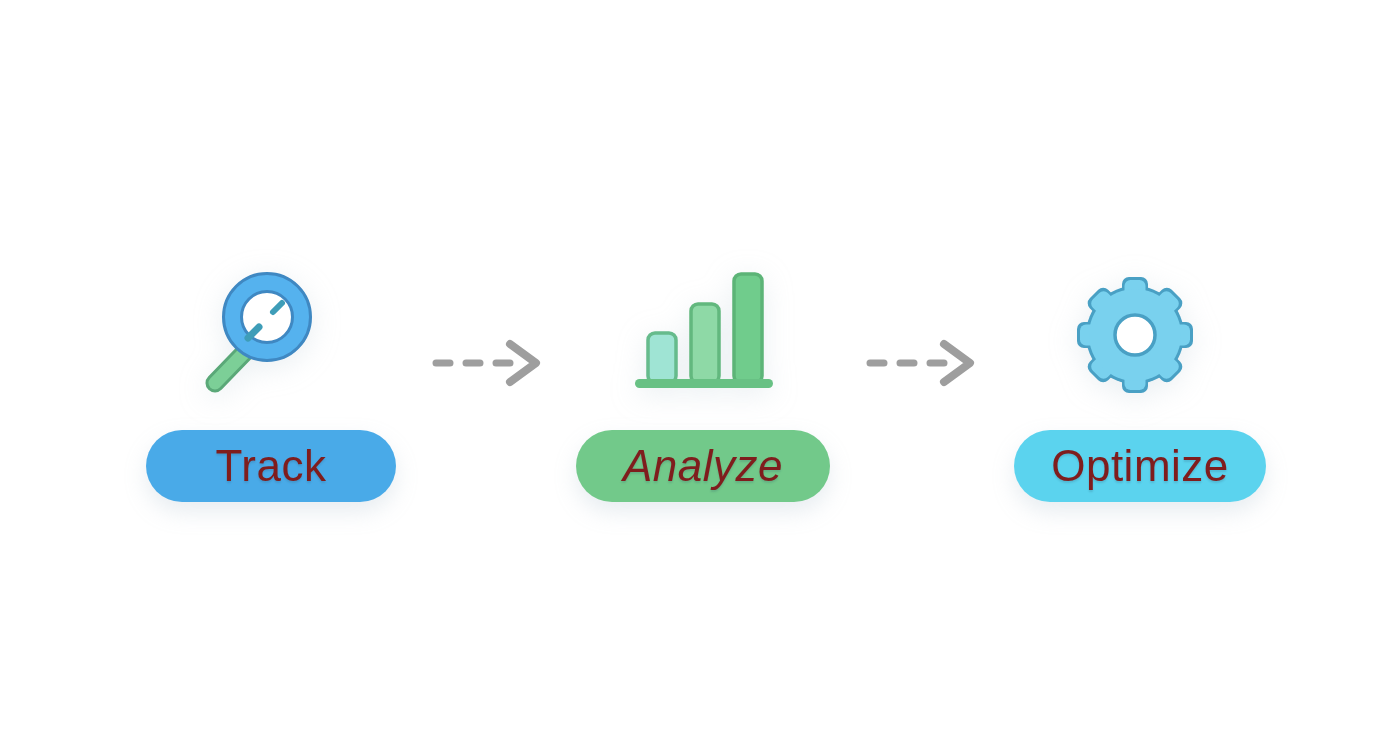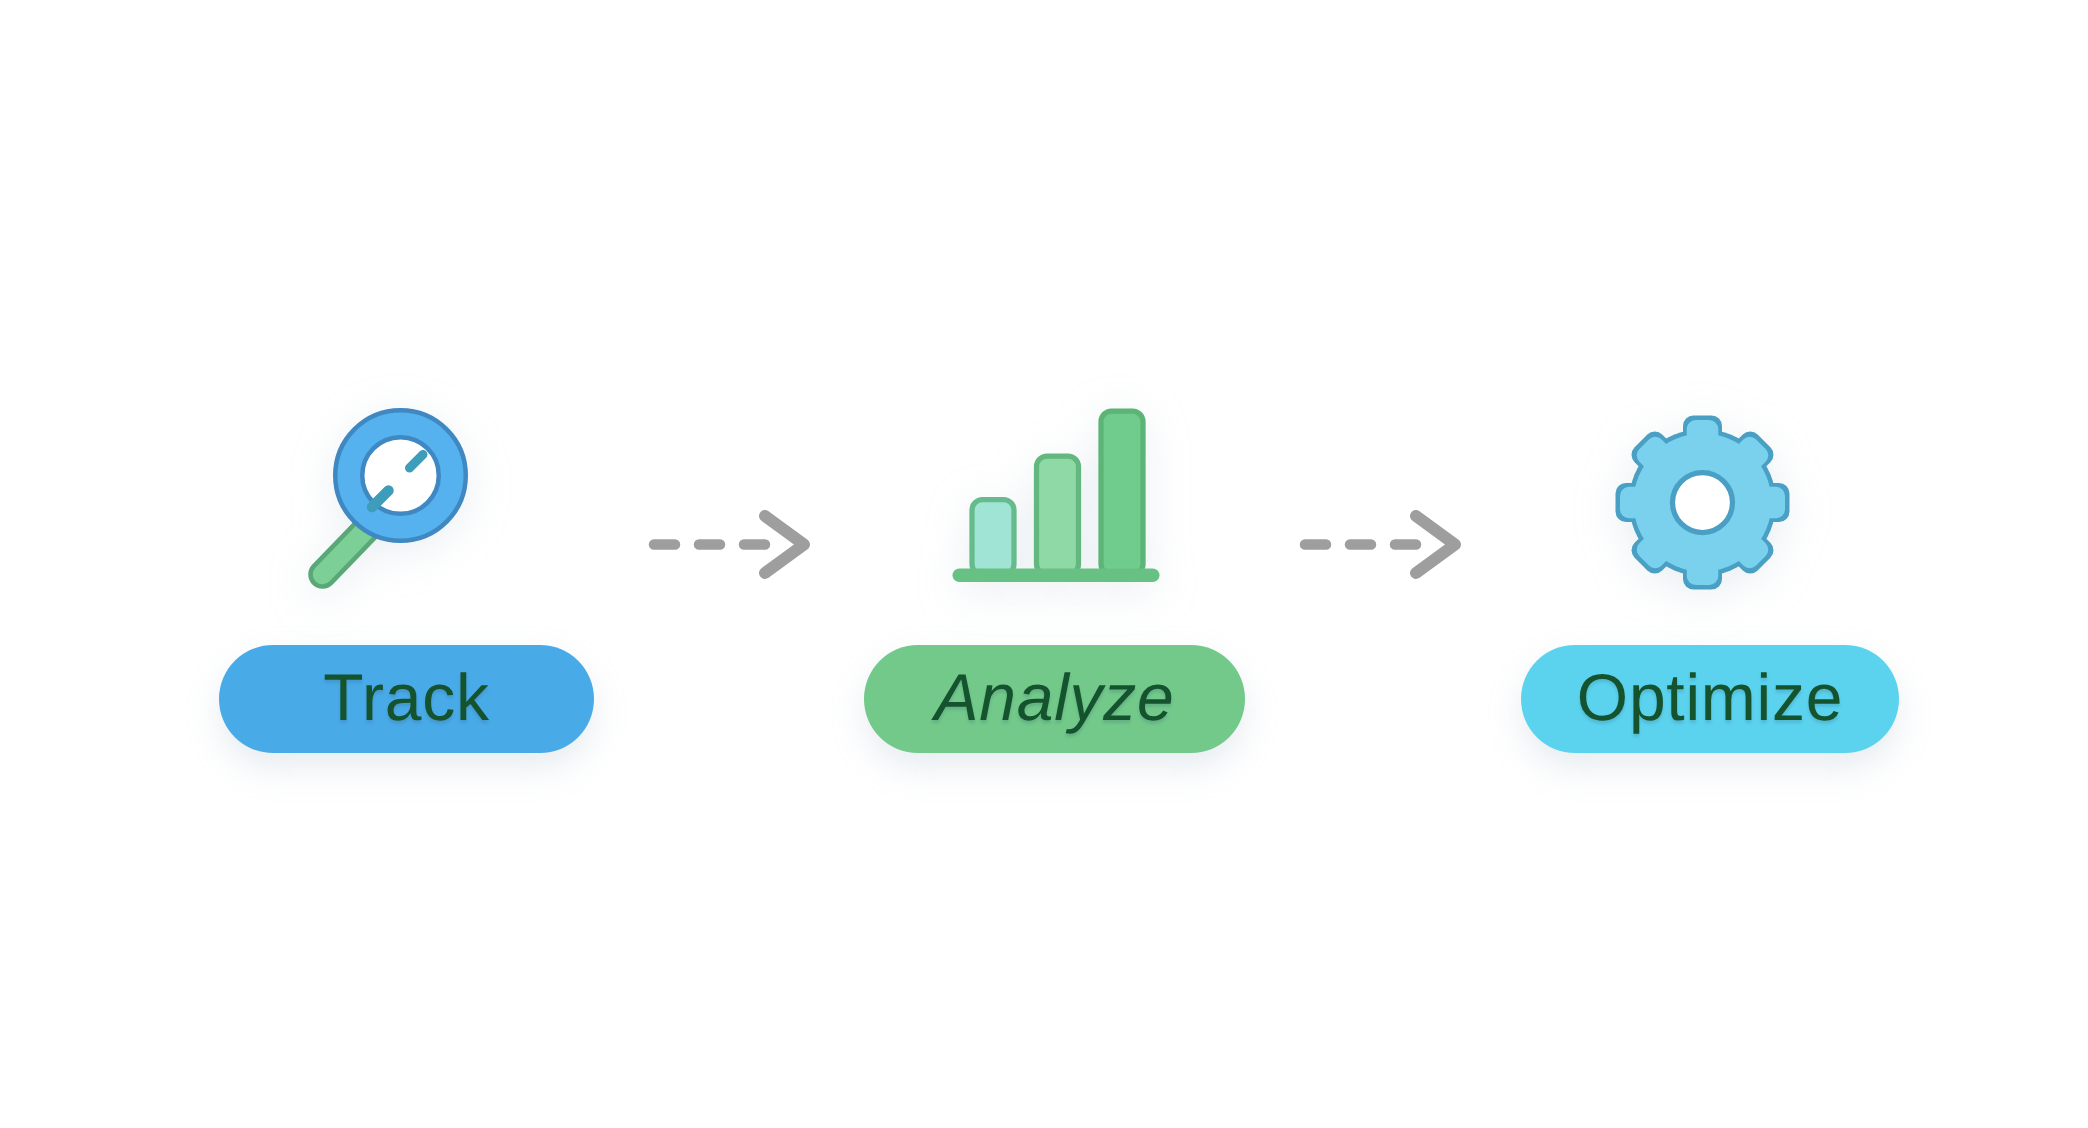--- a/index.html
+++ b/index.html
@@ -31,21 +31,21 @@
   .arrow-1 { left: 432px; }
   .arrow-2 { left: 866px; }
   .pill {
     position: absolute;
     top: 430px;
     height: 72px;
     border-radius: 36px;
     display: flex;
     align-items: center;
     justify-content: center;
-    color: #14532d;
+    color: #7f1d1d;
     font-size: 44px;
     letter-spacing: 0.5px;
     text-shadow: 0 2px 2px rgba(40,70,100,0.18);
     cursor: pointer;
     border: none;
     box-shadow: 0 10px 22px rgba(165,185,200,0.25);
     user-select: none;
   }
   .pill-track    { left: 146px;  width: 250px; background: #49aae8; }
   .pill-analyze  { left: 576px;  width: 254px; background: #72c98a; font-style: italic; }

